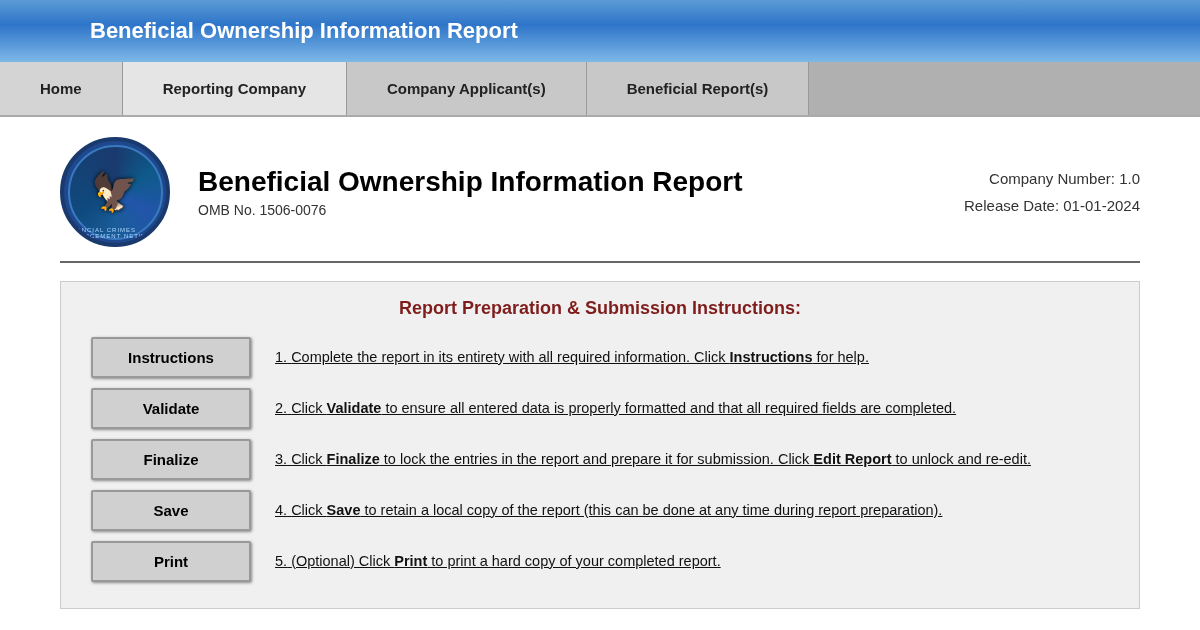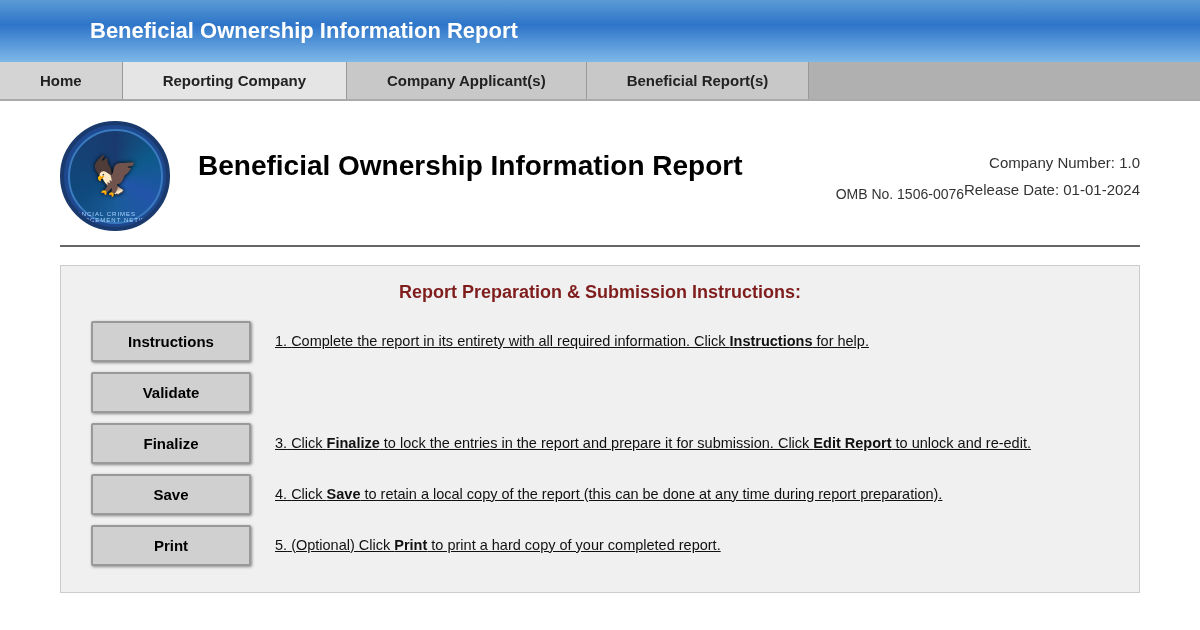--- a/index.html
+++ b/index.html
@@ -17,21 +17,21 @@
     }
 
     
     .nav-tabs {
       background: #b0b0b0;
       display: flex;
       padding: 0;
       border-bottom: 2px solid #aaa;
     }
     .nav-tab {
-      padding: 10px 40px;
+      padding: 18px 40px;
       font-size: 15px;
       font-weight: bold;
       cursor: pointer;
       border-right: 1px solid #999;
       background: #c8c8c8;
       color: #222;
       user-select: none;
     }
     .nav-tab:first-child {
       background: #d4d4d4;
@@ -105,21 +105,20 @@
     }
     .report-main-title {
       font-size: 28px;
       font-weight: bold;
       color: #000;
       margin-bottom: 4px;
     }
     .report-omb {
       font-size: 14px;
       color: #333;
-      text-align: right;
     }
 
     .version-block {
       text-align: right;
       font-size: 15px;
       color: #333;
       line-height: 1.8;
     }
 
     
@@ -214,20 +213,24 @@
     <div class="instruction-row">
       <button class="instruction-btn">Instructions</button>
       <div class="instruction-text">
         <span>1.</span>
         <span>Complete the report in its entirety with all required information. Click </span><b>Instructions</b><span> for help.</span>
       </div>
     </div>
 
     <div class="instruction-row">
       <button class="instruction-btn">Validate</button>
+      <div class="instruction-text">
+        <span>2.</span>
+        <span>Click </span><b>Validate</b><span> to ensure all entered data is properly formatted and that all required fields are completed.</span>
+      </div>
     </div>
 
     <div class="instruction-row">
       <button class="instruction-btn">Finalize</button>
       <div class="instruction-text">
         <span>3.</span>
         <span>Click </span><b>Finalize</b><span> to lock the entries in the report and prepare it for submission. Click </span><b>Edit Report</b><span> to unlock and re-edit.</span>
       </div>
     </div>
 

